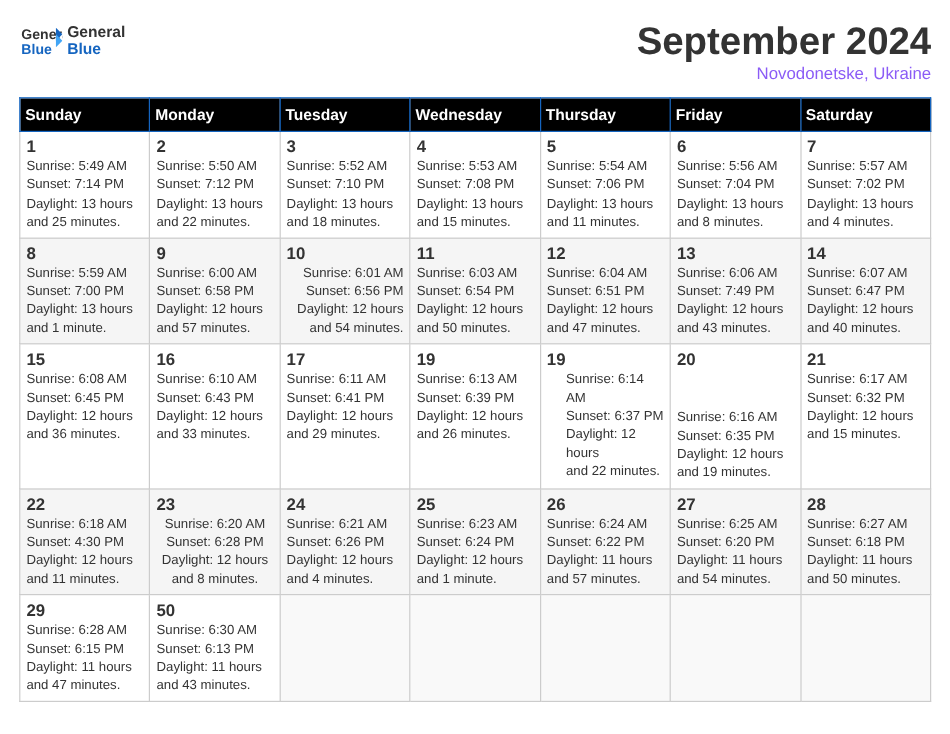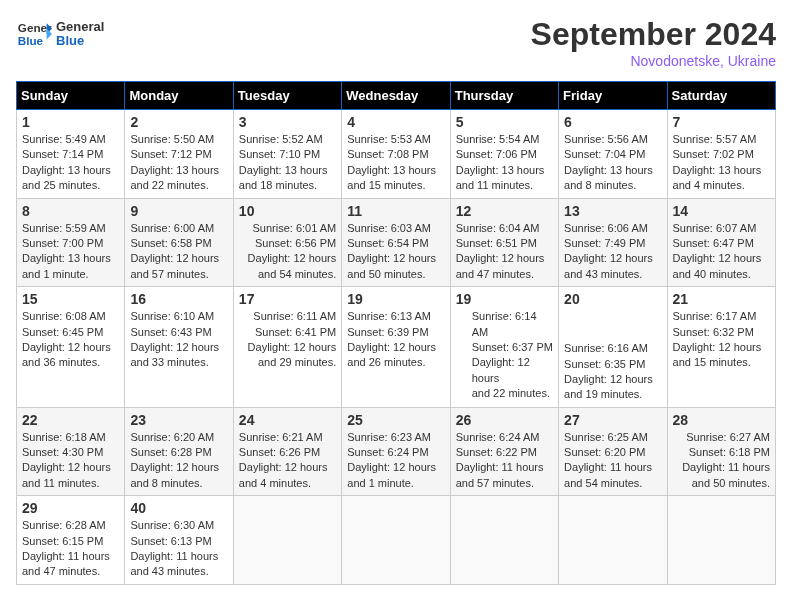--- a/index.html
+++ b/index.html
@@ -224,21 +224,21 @@
         </td>
         <td>
           <span class="day-number">16</span>
           <div class="day-info" style="white-space: pre-line;">Sunrise: 6:10 AM
 Sunset: 6:43 PM
 Daylight: 12 hours
 and 33 minutes.</div>
         </td>
         <td>
           <span class="day-number">17</span>
-          <div class="day-info" style="white-space: pre-line; text-align: right;">Sunrise: 6:11 AM
+          <div class="day-info" style="white-space: pre-line;">Sunrise: 6:11 AM
 Sunset: 6:41 PM
 Daylight: 12 hours
 and 29 minutes.</div>
         </td>
         <td>
           <span class="day-number">19</span>
           <div class="day-info" style="white-space: pre-line;">Sunrise: 6:13 AM
 Sunset: 6:39 PM
 Daylight: 12 hours
 and 26 minutes.</div>
@@ -268,21 +268,21 @@
       <tr>
         <td>
           <span class="day-number">22</span>
           <div class="day-info" style="white-space: pre-line;">Sunrise: 6:18 AM
 Sunset: 4:30 PM
 Daylight: 12 hours
 and 11 minutes.</div>
         </td>
         <td>
           <span class="day-number">23</span>
-          <div class="day-info" style="white-space: pre-line;">Sunrise: 6:20 AM
+          <div class="day-info" style="white-space: pre-line; text-align: center;">Sunrise: 6:20 AM
 Sunset: 6:28 PM
 Daylight: 12 hours
 and 8 minutes.</div>
         </td>
         <td>
           <span class="day-number">24</span>
           <div class="day-info" style="white-space: pre-line;">Sunrise: 6:21 AM
 Sunset: 6:26 PM
 Daylight: 12 hours
 and 4 minutes.</div>
@@ -303,36 +303,36 @@
         </td>
         <td>
           <span class="day-number">27</span>
           <div class="day-info" style="white-space: pre-line;">Sunrise: 6:25 AM
 Sunset: 6:20 PM
 Daylight: 11 hours
 and 54 minutes.</div>
         </td>
         <td>
           <span class="day-number">28</span>
-          <div class="day-info" style="white-space: pre-line; text-align: right;">Sunrise: 6:27 AM
+          <div class="day-info" style="white-space: pre-line;">Sunrise: 6:27 AM
 Sunset: 6:18 PM
 Daylight: 11 hours
 and 50 minutes.</div>
         </td>
       </tr>
       <tr>
         <td>
           <span class="day-number">29</span>
           <div class="day-info" style="white-space: pre-line;">Sunrise: 6:28 AM
 Sunset: 6:15 PM
 Daylight: 11 hours
 and 47 minutes.</div>
         </td>
         <td>
-          <span class="day-number">40</span>
+          <span class="day-number">50</span>
           <div class="day-info" style="white-space: pre-line;">Sunrise: 6:30 AM
 Sunset: 6:13 PM
 Daylight: 11 hours
 and 43 minutes.</div>
         </td>
         <td class="empty-cell"></td>
         <td class="empty-cell"></td>
         <td class="empty-cell"></td>
         <td class="empty-cell"></td>
         <td class="empty-cell"></td>

